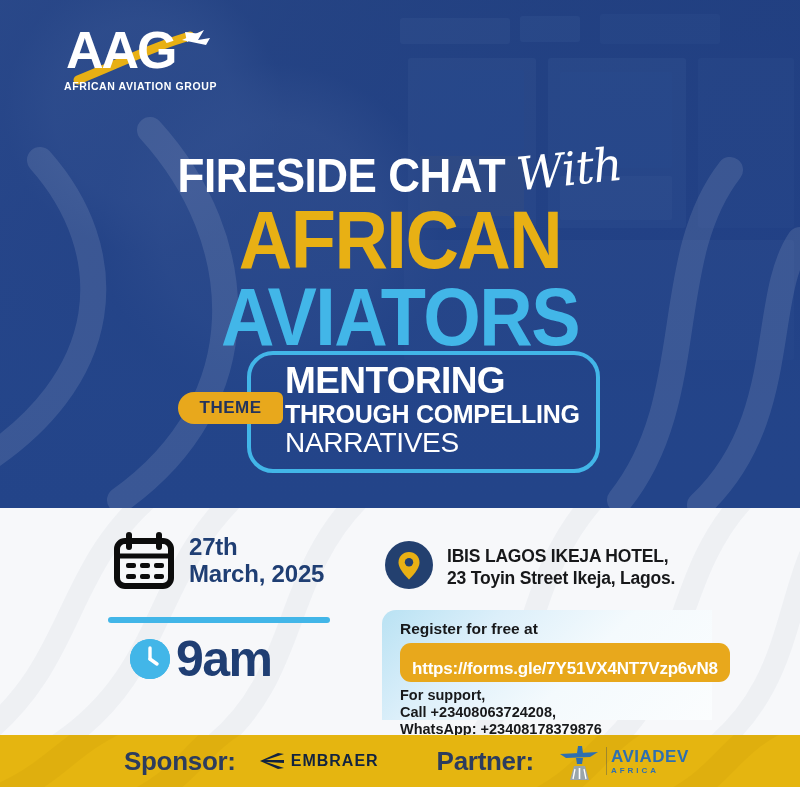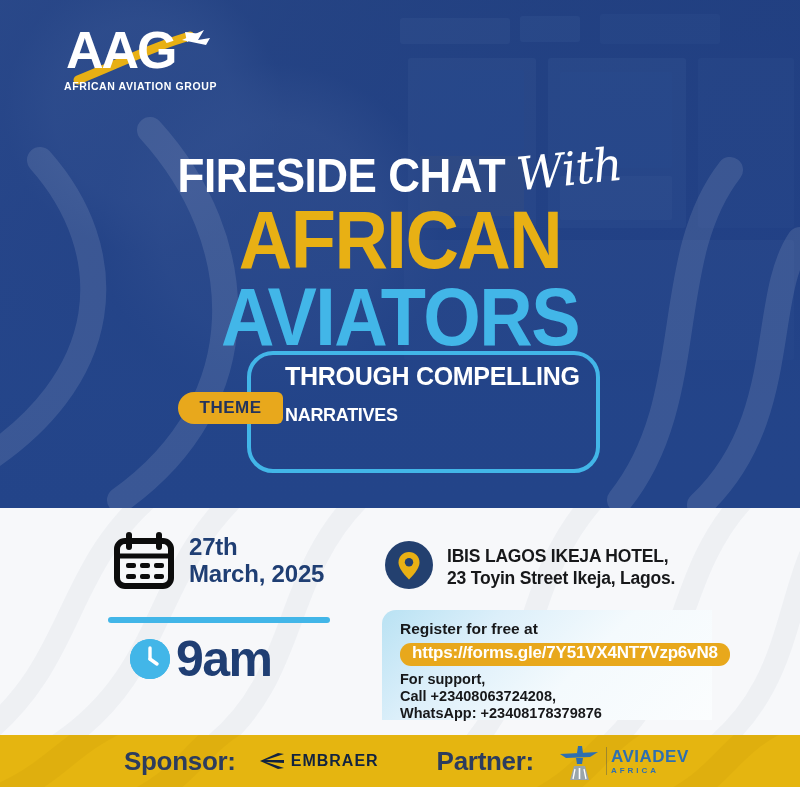--- a/index.html
+++ b/index.html
@@ -84,21 +84,21 @@
     display:flex;align-items:center;justify-content:center;
     color:#23335c;font-size:17px;font-weight:bold;letter-spacing:.5px;
     z-index:3;
   }
   .theme-txt{
     position:absolute;left:285px;top:362px;width:320px;color:#fff;
     line-height:1.04;
   }
   .theme-l1{font-size:37px;font-weight:bold;letter-spacing:-.6px;display:block;}
   .theme-l2{font-size:25px;font-weight:bold;letter-spacing:-.3px;display:block;margin-top:1px;}
-  .theme-l3{font-size:18px;font-weight:bold;letter-spacing:-.3px;display:block;margin-top:17px;}
+  .theme-l3{font-size:28px;font-weight:normal;letter-spacing:-.3px;display:block;margin-top:1px;}
 
   
   .info{
     position:absolute;left:0;top:508px;width:800px;height:227px;
     background:#f7f8fa;overflow:hidden;
   }
   .info-swirl{position:absolute;inset:0;opacity:.55;}
 
   .cal-row{position:absolute;left:113px;top:24px;display:flex;align-items:center;gap:14px;}
   .cal-ic{width:62px;height:58px;position:relative;flex:0 0 auto;}
@@ -116,21 +116,21 @@
 
   .regbox{
     position:absolute;left:382px;top:610px;width:330px;height:110px;
     border-radius:14px 0 0 0;
     background:linear-gradient(135deg,#b9e2f3 0%,#dceffa 28%,#f4fafd 58%,#fbfdfe 100%);
     padding:10px 0 0 18px;box-sizing:border-box;
   }
   .reg-title{color:#17181a;font-size:15.5px;font-weight:bold;}
   .reg-link{
     display:inline-block;margin-top:5px;background:#e8a81c;color:#fff;
-    font-size:17px;font-weight:bold;border-radius:11px;padding:0 12px 3px 12px;
+    font-size:17px;font-weight:bold;border-radius:11px;padding:16px 12px 3px 12px;
     letter-spacing:-.2px;
   }
   .reg-sup{margin-top:5px;color:#17181a;font-size:14.5px;font-weight:bold;line-height:1.18;}
 
   
   .footer{
     position:absolute;left:0;top:735px;width:800px;height:52px;
     background:#e5b510;overflow:hidden;
     display:flex;align-items:center;
   }
@@ -188,20 +188,21 @@
 
     <div class="headline">
       <span class="l1">FIRESIDE CHAT</span><span class="script">With</span>
       <span class="l2">AFRICAN</span>
       <span class="l3">AVIATORS</span>
     </div>
 
     <div class="themebox"></div>
     <div class="theme-tag">THEME</div>
     <div class="theme-txt">
+      <span class="theme-l1">MENTORING</span>
       <span class="theme-l2">THROUGH COMPELLING</span>
       <span class="theme-l3">NARRATIVES</span>
     </div>
   </div>
 
   <div class="info">
     <svg class="info-swirl" viewBox="0 0 800 227" preserveAspectRatio="none">
       <g fill="none" stroke="#e7eaef" stroke-width="22" stroke-linecap="round">
         <path d="M-20 230 C80 150 60 60 160 -20"></path>
         <path d="M60 235 C170 160 150 60 250 -25"></path>

